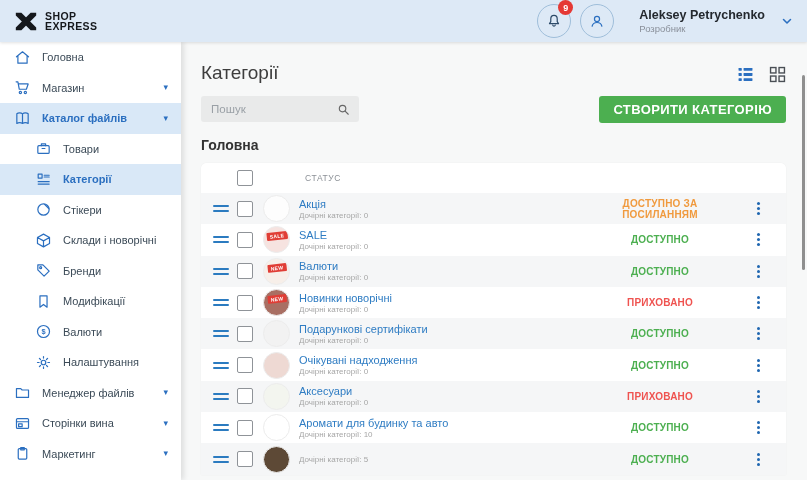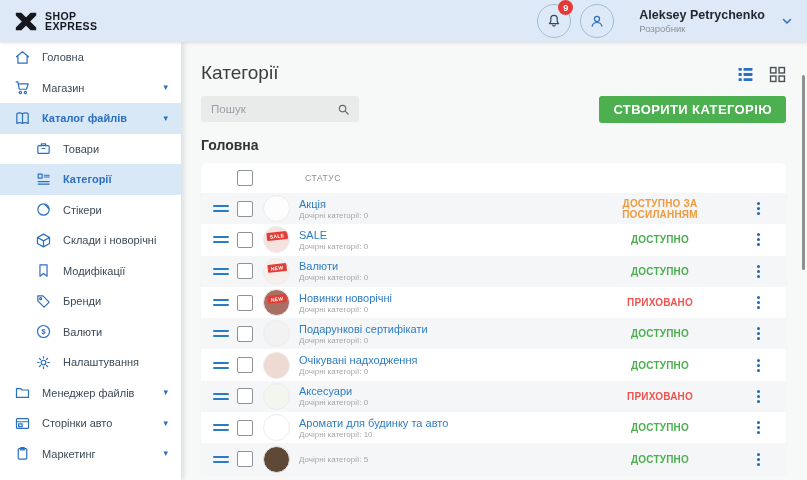--- a/index.html
+++ b/index.html
@@ -203,41 +203,41 @@
             <path d="M12 3l8.5 4.7v8.6L12 21l-8.5-4.7V7.7L12 3zM3.5 7.7 12 12.5l8.5-4.8M12 12.5V21"></path>
           </svg>
         </span>
       <span class="side-label">Склади і новорічні</span>
 
     </div>
 
     <div class="side-item sub">
       <span class="side-icon">
           <svg width="17" height="17" viewBox="0 0 24 24" fill="none" stroke="#2b6fc0" stroke-width="1.7" stroke-linecap="round" stroke-linejoin="round">
-            <path d="M7 4h10v16l-5-3.8L7 20V4z"></path>
-          </svg>
-        </span>
-      <span class="side-label">Модифікації</span>
-
-    </div>
-
-    <div class="side-item sub">
-      <span class="side-icon">
-          <svg width="17" height="17" viewBox="0 0 24 24" fill="none" stroke="#2b6fc0" stroke-width="1.7" stroke-linecap="round" stroke-linejoin="round">
             <path d="M4 4h7.2L20 12.8 12.8 20 4 11.2V4z"></path>
             <circle cx="8" cy="8" r="1.4"></circle>
           </svg>
         </span>
       <span class="side-label">Бренди</span>
 
     </div>
 
     <div class="side-item sub">
       <span class="side-icon">
           <svg width="17" height="17" viewBox="0 0 24 24" fill="none" stroke="#2b6fc0" stroke-width="1.7" stroke-linecap="round" stroke-linejoin="round">
+            <path d="M7 4h10v16l-5-3.8L7 20V4z"></path>
+          </svg>
+        </span>
+      <span class="side-label">Модифікації</span>
+
+    </div>
+
+    <div class="side-item sub">
+      <span class="side-icon">
+          <svg width="17" height="17" viewBox="0 0 24 24" fill="none" stroke="#2b6fc0" stroke-width="1.7" stroke-linecap="round" stroke-linejoin="round">
             <circle cx="12" cy="12" r="8.5"></circle>
             <text x="12" y="15.8" text-anchor="middle" font-size="10.5" font-weight="bold" fill="#2b6fc0" stroke="none" font-family="Liberation Sans, sans-serif">$</text>
           </svg>
         </span>
       <span class="side-label">Валюти</span>
 
     </div>
 
     <div class="side-item sub">
       <span class="side-icon">
@@ -260,21 +260,21 @@
       <span class="side-chevron">▾</span>
     </div>
 
     <div class="side-item">
       <span class="side-icon">
           <svg width="17" height="17" viewBox="0 0 24 24" fill="none" stroke="#2b6fc0" stroke-width="1.7" stroke-linecap="round" stroke-linejoin="round">
             <rect x="3.5" y="5" width="17" height="14" rx="1.5"></rect>
             <path d="M3.5 9.5h17M6.5 12.5h5v4h-5z"></path>
           </svg>
         </span>
-      <span class="side-label">Сторінки авто</span>
+      <span class="side-label">Сторінки вина</span>
       <span class="side-chevron">▾</span>
     </div>
 
     <div class="side-item">
       <span class="side-icon">
           <svg width="17" height="17" viewBox="0 0 24 24" fill="none" stroke="#2b6fc0" stroke-width="1.7" stroke-linecap="round" stroke-linejoin="round">
             <rect x="6" y="5" width="12" height="15" rx="1.5"></rect>
             <path d="M9.5 5V3.5h5V6.8h-5V5"></path>
           </svg>
         </span>

